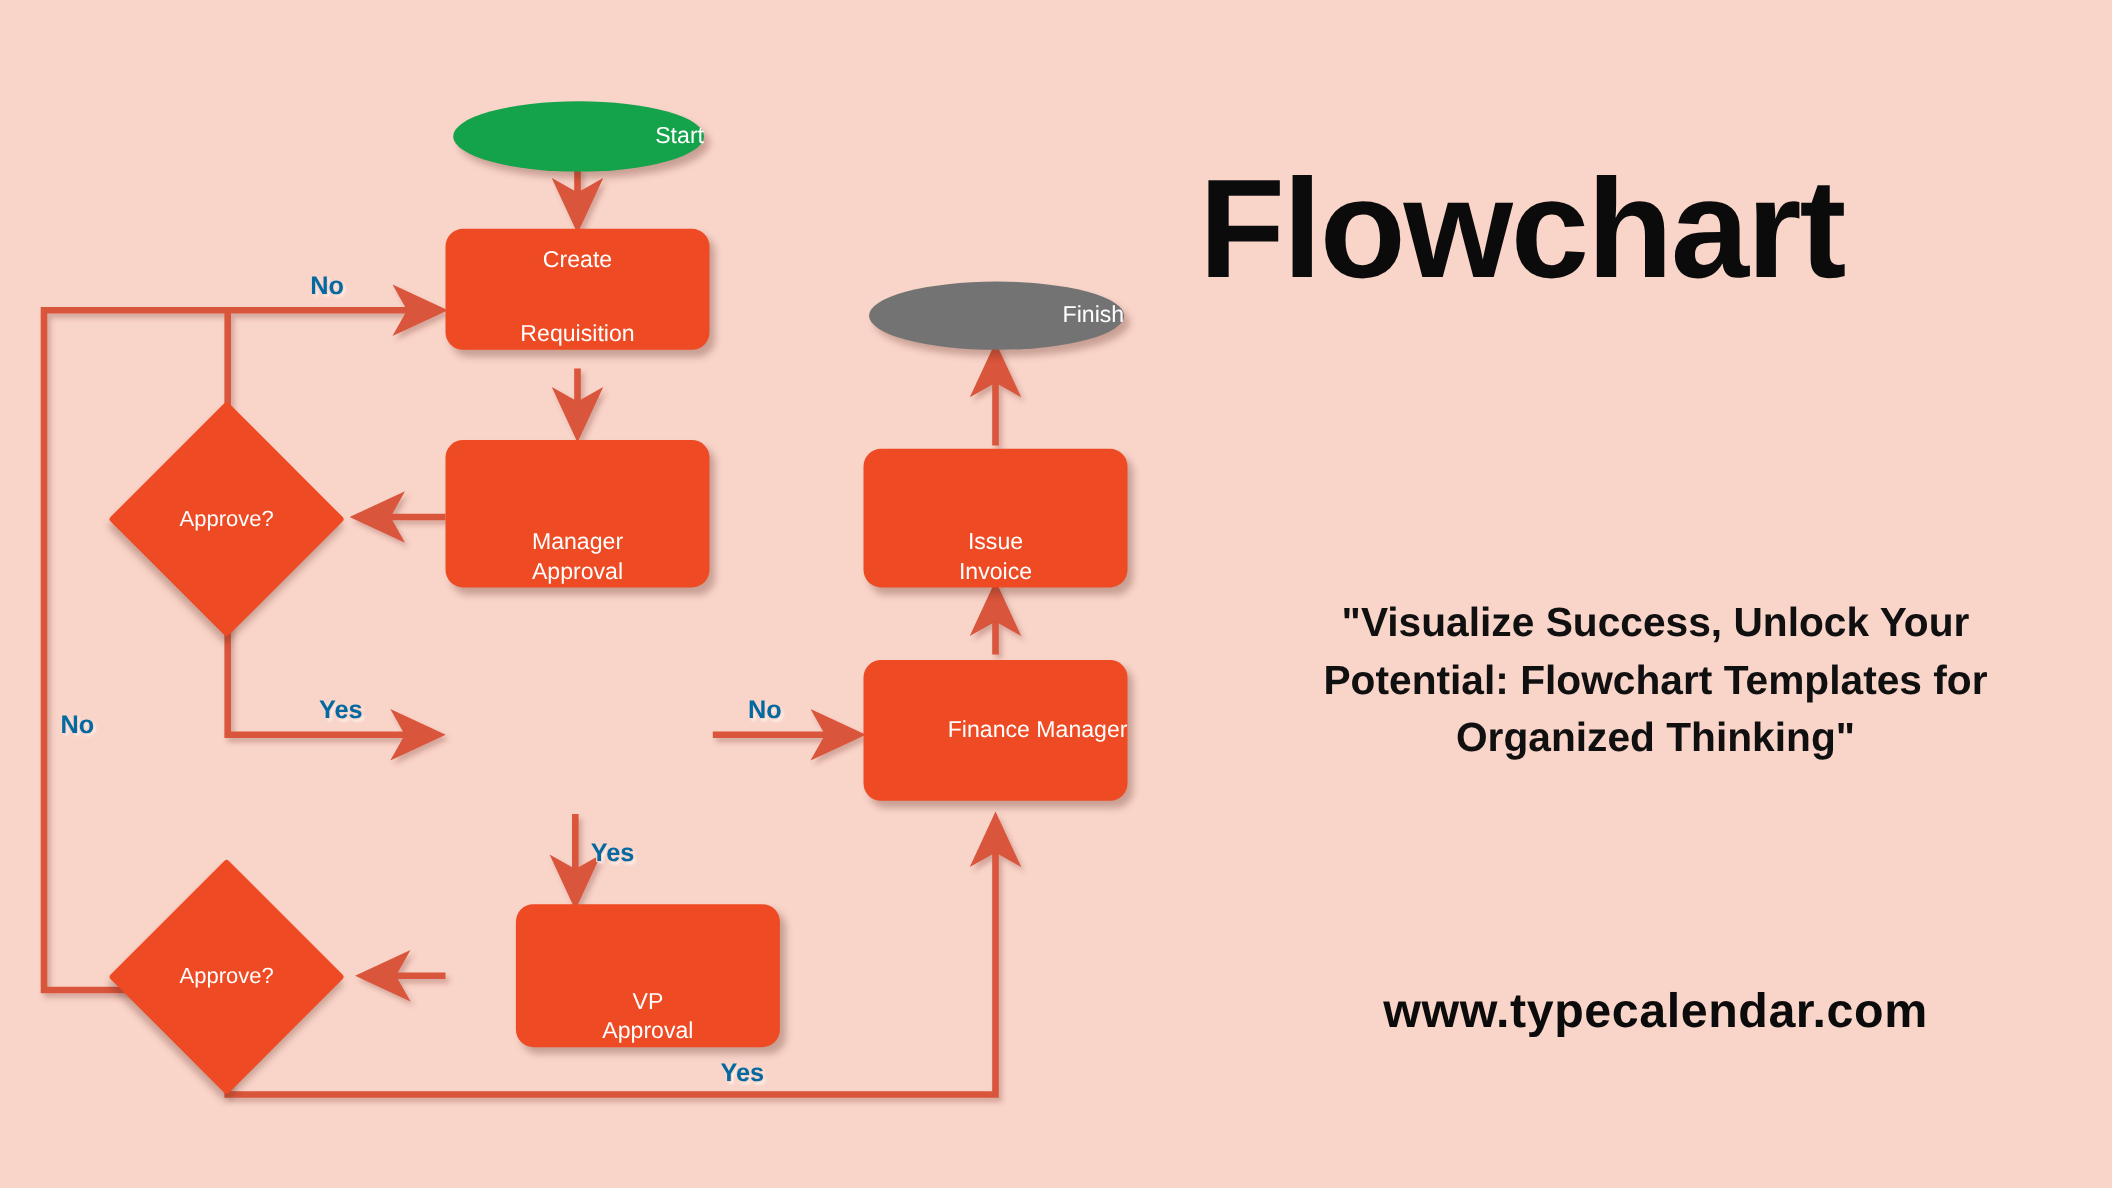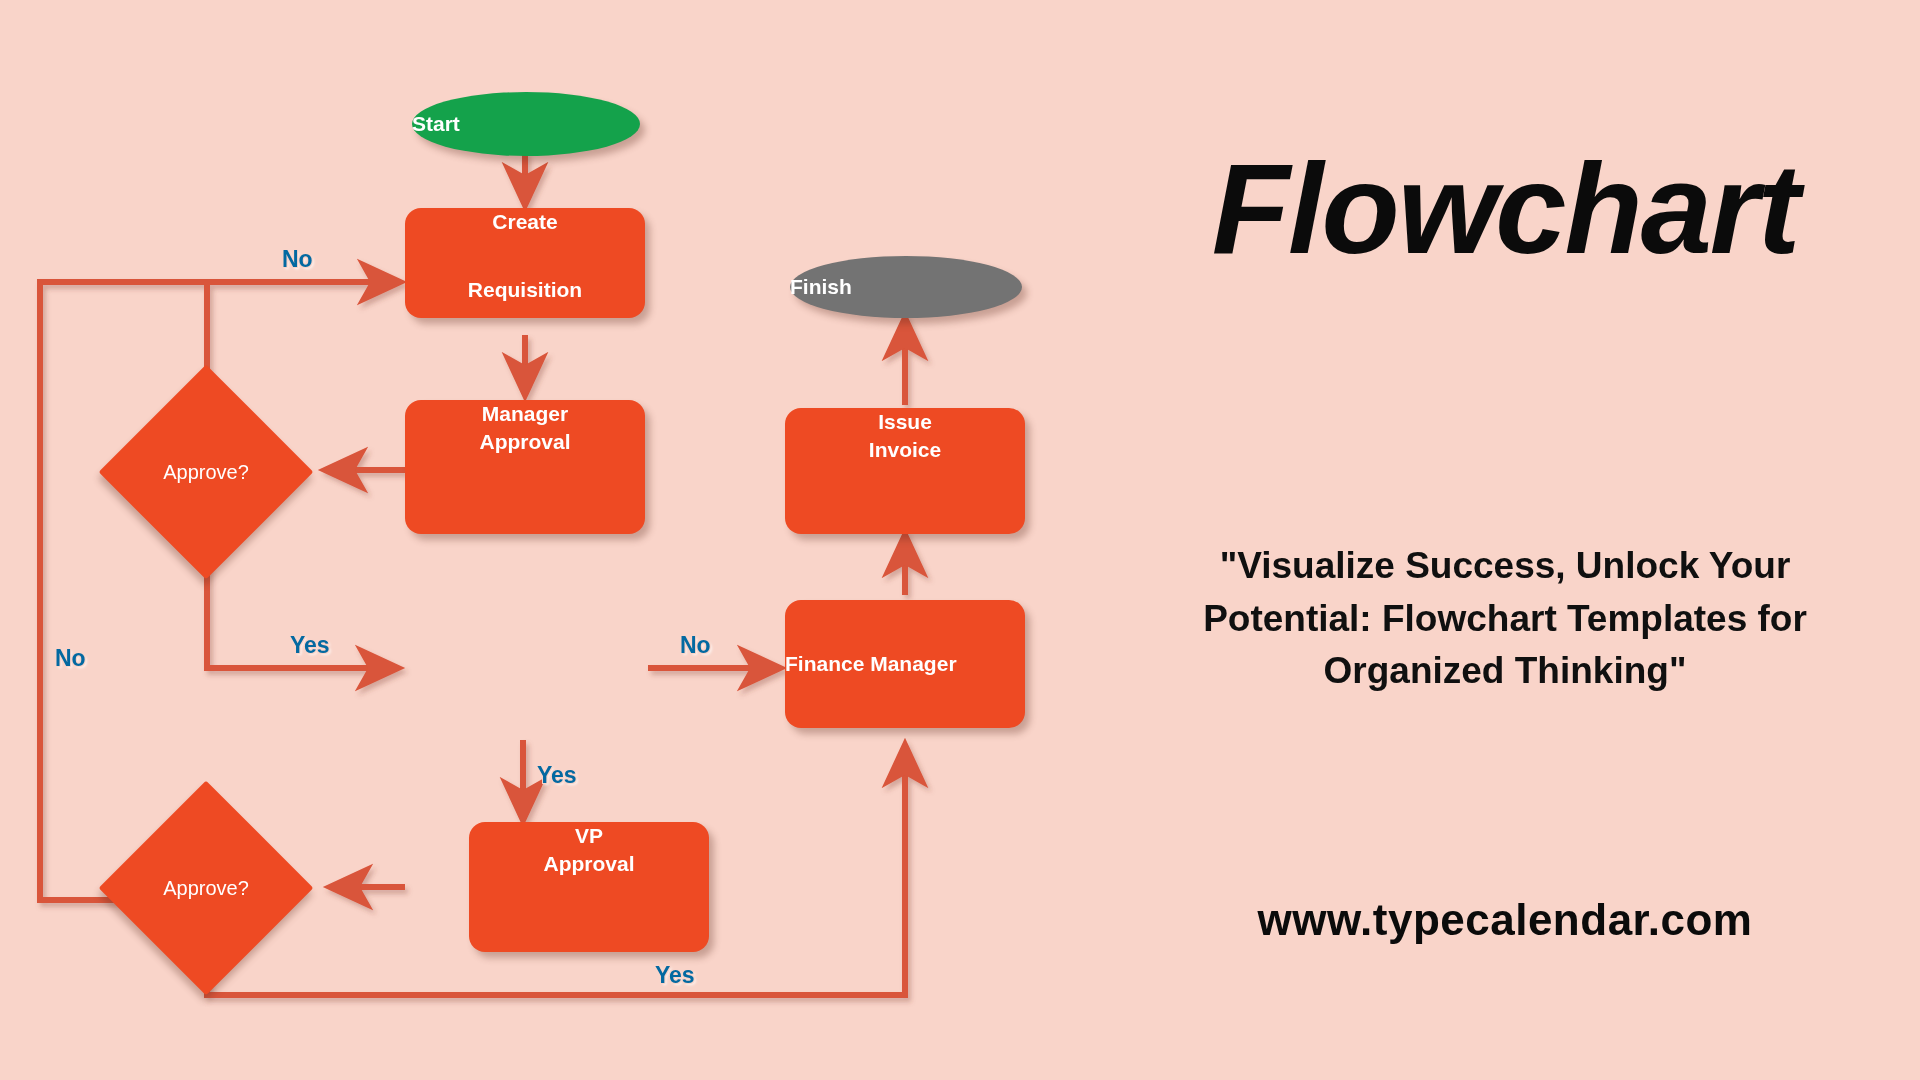--- a/index.html
+++ b/index.html
@@ -13,28 +13,27 @@
   #stage { position:absolute; inset:0; width:1920px; height:1080px; }
 
   
   .right-panel{
     position:absolute;
     left:1090px; top:0; width:830px; height:1080px;
   }
   .wm-title{
     position:absolute;
     left:0; top:145px; width:830px;
-    text-align:center;
+    text-align:left;
     font-size:128px;
     font-weight:bold;
     letter-spacing:-2px;
     color:#0b0b0b;
     line-height:1;
     font-family:"Liberation Sans", sans-serif;
-    font-style:italic;
   }
   .wm-tag{
     position:absolute;
     left:55px; top:540px; width:720px;
     text-align:center;
     font-size:37px;
     font-weight:bold;
     line-height:1.42;
     color:#101010;
     font-family:"Liberation Sans", sans-serif;
@@ -49,26 +48,25 @@
     letter-spacing:0.5px;
     font-family:"Liberation Sans", sans-serif;
   }
 
   
   .diagram{ position:absolute; left:0; top:0; width:1090px; height:1080px; }
   .diagram svg{ position:absolute; left:0; top:0; }
 
   .node{
     position:absolute;
-    display:flex; align-items:center; justify-content:flex-start;
+    display:flex; align-items:center; justify-content:flex-end;
     text-align:center;
     color:#ffffff;
     font-family:"Liberation Sans", sans-serif;
     line-height:1.32;
-    font-weight:bold;
   }
   .proc{
     background:#ee4a23;
     border-radius:16px;
     font-size:21px;
     box-shadow:5px 6px 7px rgba(90,40,25,0.30);
   }
   .term{
     border-radius:50%;
     font-size:21px;

